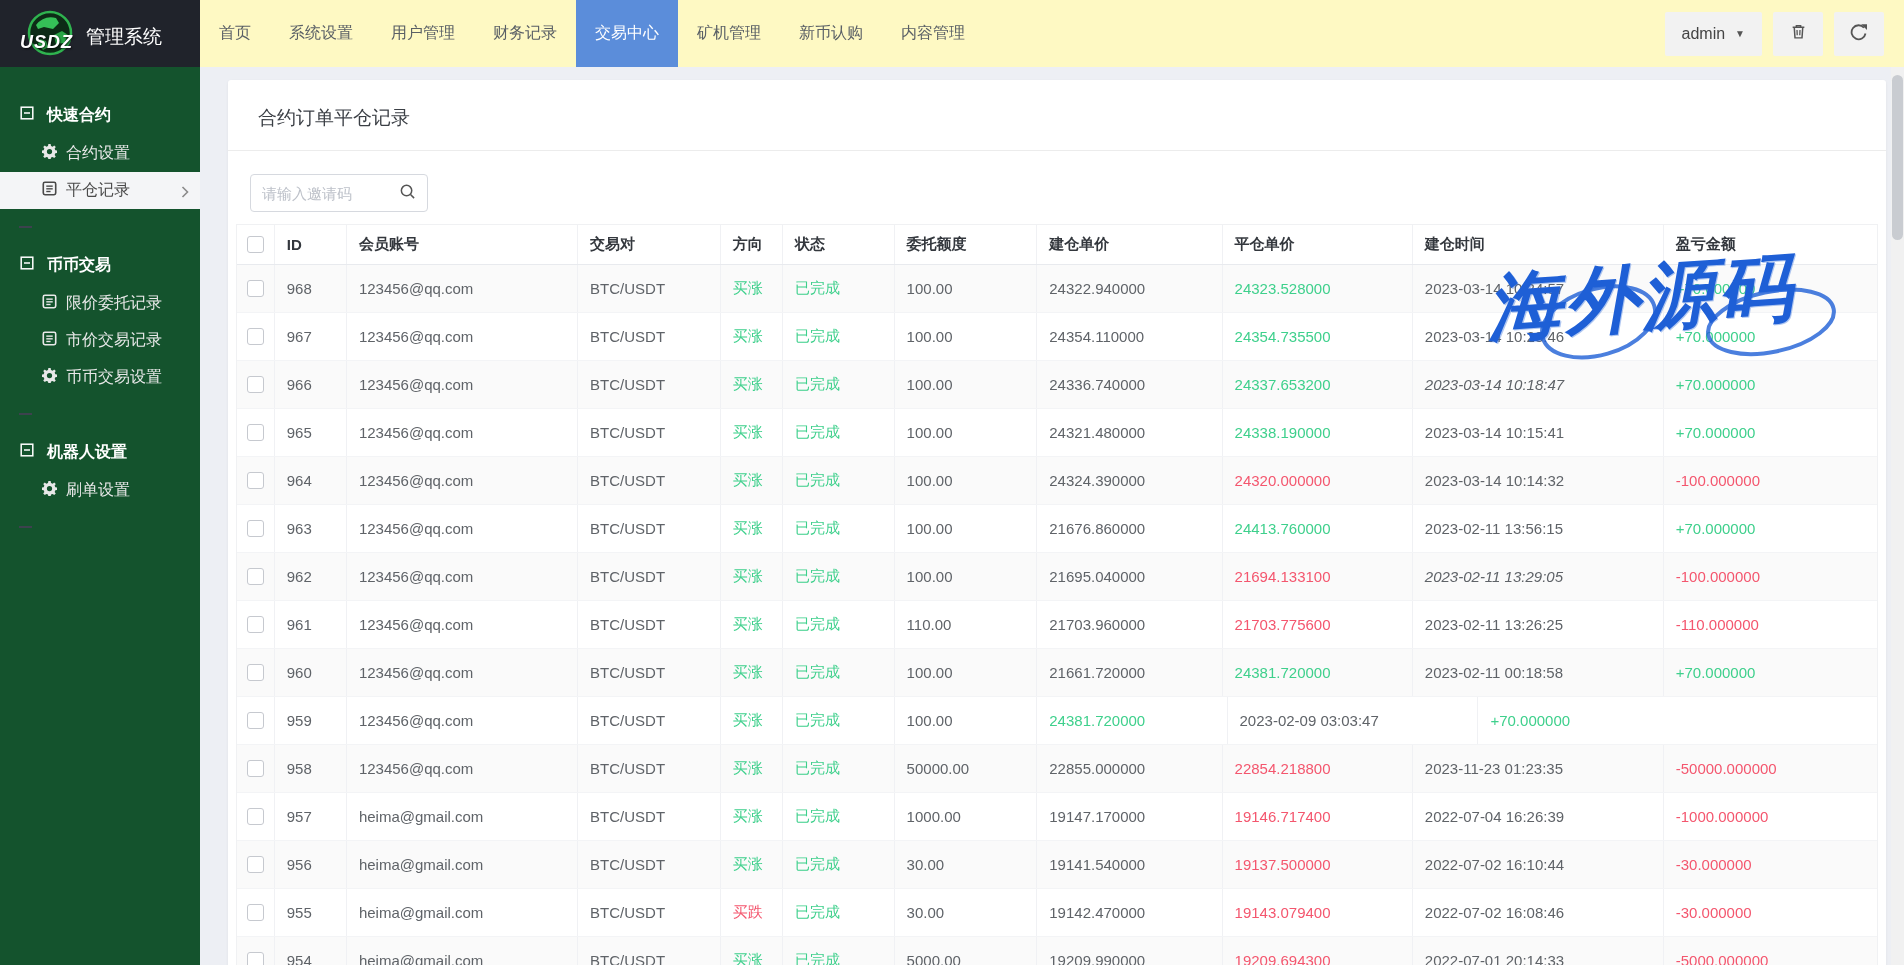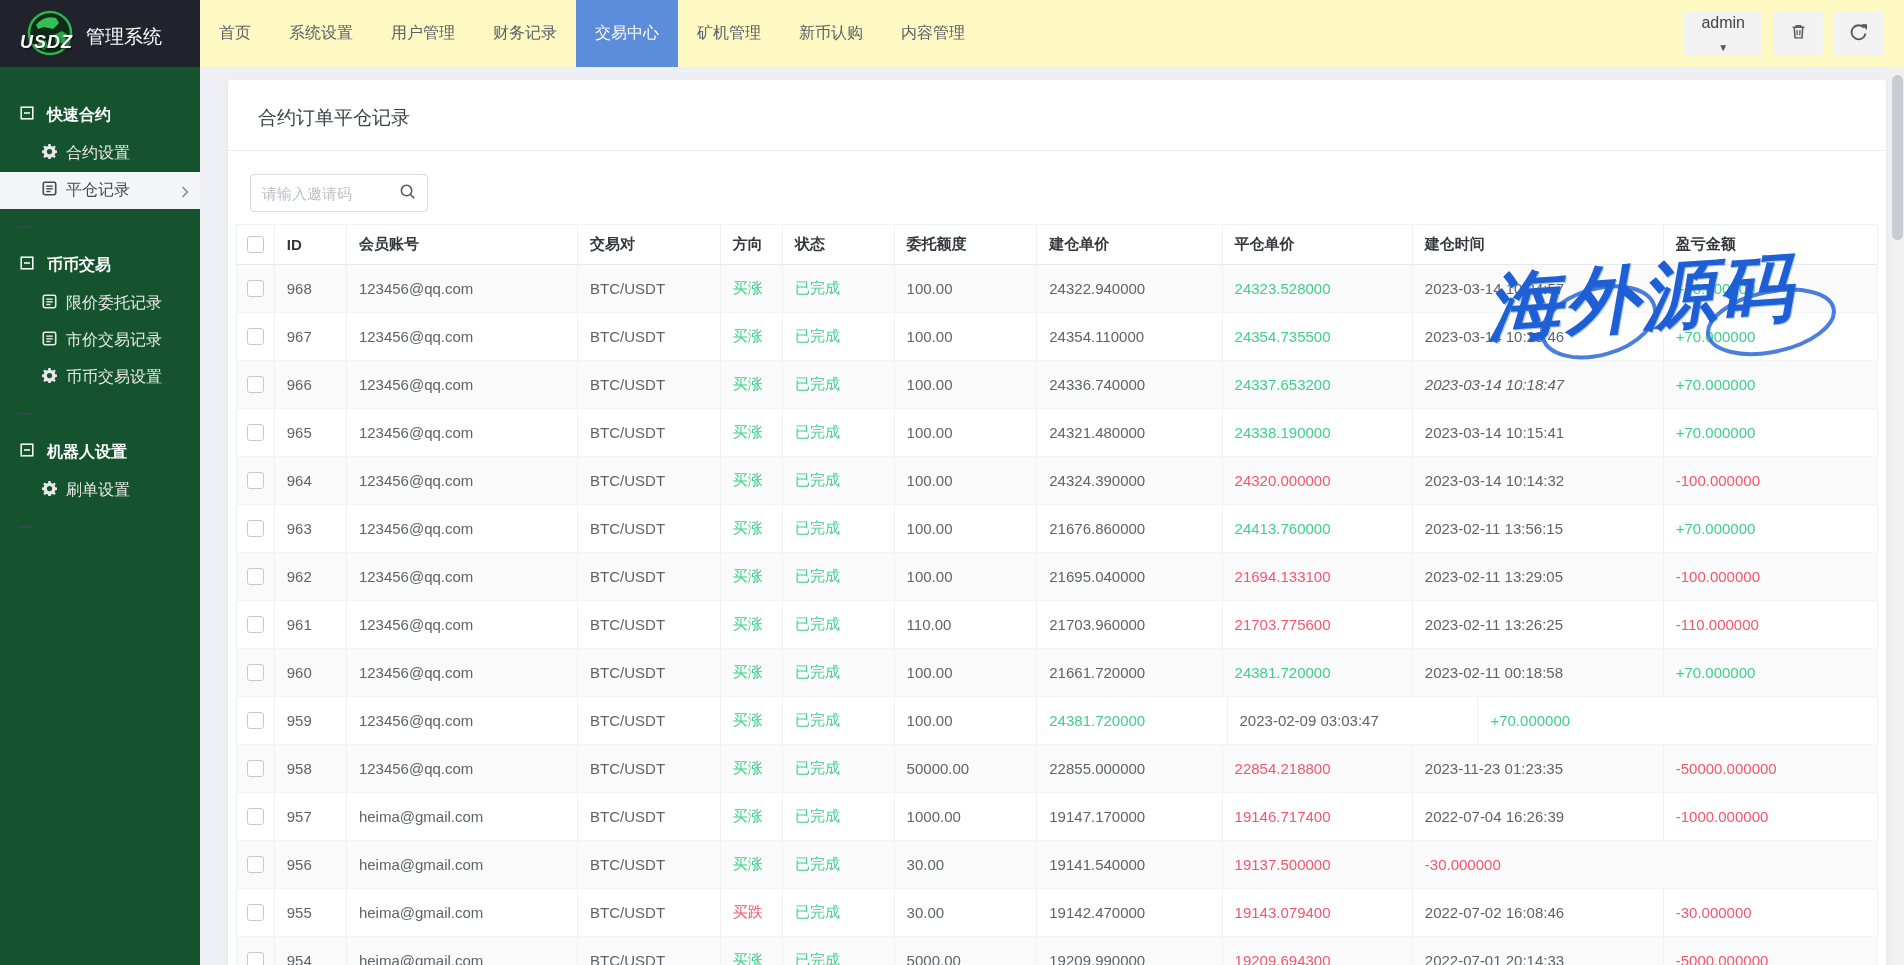--- a/index.html
+++ b/index.html
@@ -9,21 +9,21 @@
   
   .topbar { position:absolute; top:0; left:0; right:0; height:67px; background:#fef9c3; display:flex; z-index:5; }
   .logo { position:relative; width:200px; background:#20232b; flex:none; }
   .logo-globe { position:absolute; left:26px; top:9px; }
   .usdz { position:absolute; left:20px; top:32px; color:#fff; font-weight:bold; font-style:italic; font-size:18px; letter-spacing:1px; text-shadow:1px 1px 2px rgba(0,0,0,.7); }
   .app-name { position:absolute; left:86px; top:24px; color:#fff; font-size:19px; white-space:nowrap; }
   .nav { display:flex; }
   .nav-item { display:flex; align-items:center; padding:0 19px; font-size:16px; color:#5a6066; cursor:pointer; white-space:nowrap; }
   .nav-item.active { background:var(--accent); color:#fff; }
   .topbar-right { margin-left:auto; display:flex; align-items:center; gap:11px; padding-right:20px; }
-  .tb-btn { height:44px; background:#f2f2f2; display:flex; align-items:center; justify-content:center; cursor:pointer; border-radius:2px;flex-direction:column; }
+  .tb-btn { height:44px; background:#f2f2f2; display:flex; align-items:center; justify-content:center; cursor:pointer; border-radius:2px; }
   .admin-btn { padding:0 17px; font-size:16px; color:#444; gap:10px; }
   .caret { font-size:10px; color:#555; }
   .icon-btn { width:50px; }
 
   
   .sidebar { position:absolute; left:0; top:67px; bottom:0; width:200px; background:#14532d; padding-top:28px; z-index:4; }
   .side-sec-h { display:flex; align-items:center; gap:13px; padding-left:20px; height:40px; font-size:16px; font-weight:bold; color:#fff; cursor:pointer; }
   .side-item { position:relative; display:flex; align-items:center; gap:9px; padding-left:42px; height:37px; font-size:16px; color:#e8e8e8; cursor:pointer; }
   .side-item.active { background:#f4f5f7; color:#4a4a4a; }
   .side-item .chev { position:absolute; right:11px; top:12px; color:#8a8a8a; display:none; }
@@ -320,21 +320,21 @@
                 <span class="cb"></span>
               </div>
               <div class="cell" style="width: 4.4%;">962</div>
               <div class="cell" style="width: 14.1%;">123456@qq.com</div>
               <div class="cell" style="width: 8.7%;">BTC/USDT</div>
               <div class="cell c-green" style="width: 3.8%;">买涨</div>
               <div class="cell c-green" style="width: 6.8%;">已完成</div>
               <div class="cell" style="width: 8.7%;">100.00</div>
               <div class="cell" style="width: 11.3%;">21695.040000</div>
               <div class="cell c-red" style="width: 11.6%;">21694.133100</div>
-              <div class="cell" style="width: 15.3%;">2023-02-11 13:29:05</div>
+              <div class="cell" style="width: 15.3%; font-style: italic;">2023-02-11 13:29:05</div>
               <div class="cell c-red" style="width: 13%;">-100.000000</div>
             </div>
             <div class="trow">
               <div class="cell c-cb" style="width: 2.3%;">
                 <span class="cb"></span>
               </div>
               <div class="cell" style="width: 4.4%;">961</div>
               <div class="cell" style="width: 14.1%;">123456@qq.com</div>
               <div class="cell" style="width: 8.7%;">BTC/USDT</div>
               <div class="cell c-green" style="width: 3.8%;">买涨</div>
@@ -409,20 +409,21 @@
                 <span class="cb"></span>
               </div>
               <div class="cell" style="width: 4.4%;">956</div>
               <div class="cell" style="width: 14.1%;">heima@gmail.com</div>
               <div class="cell" style="width: 8.7%;">BTC/USDT</div>
               <div class="cell c-green" style="width: 3.8%;">买涨</div>
               <div class="cell c-green" style="width: 6.8%;">已完成</div>
               <div class="cell" style="width: 8.7%;">30.00</div>
               <div class="cell" style="width: 11.3%;">19141.540000</div>
               <div class="cell c-red" style="width: 11.6%;">19137.500000</div>
+              <div class="cell" style="width: 15.3%;">2022-07-02 16:10:44</div>
               <div class="cell c-red" style="width: 13%;">-30.000000</div>
             </div>
             <div class="trow">
               <div class="cell c-cb" style="width: 2.3%;">
                 <span class="cb"></span>
               </div>
               <div class="cell" style="width: 4.4%;">955</div>
               <div class="cell" style="width: 14.1%;">heima@gmail.com</div>
               <div class="cell" style="width: 8.7%;">BTC/USDT</div>
               <div class="cell c-red" style="width: 3.8%;">买跌</div>

